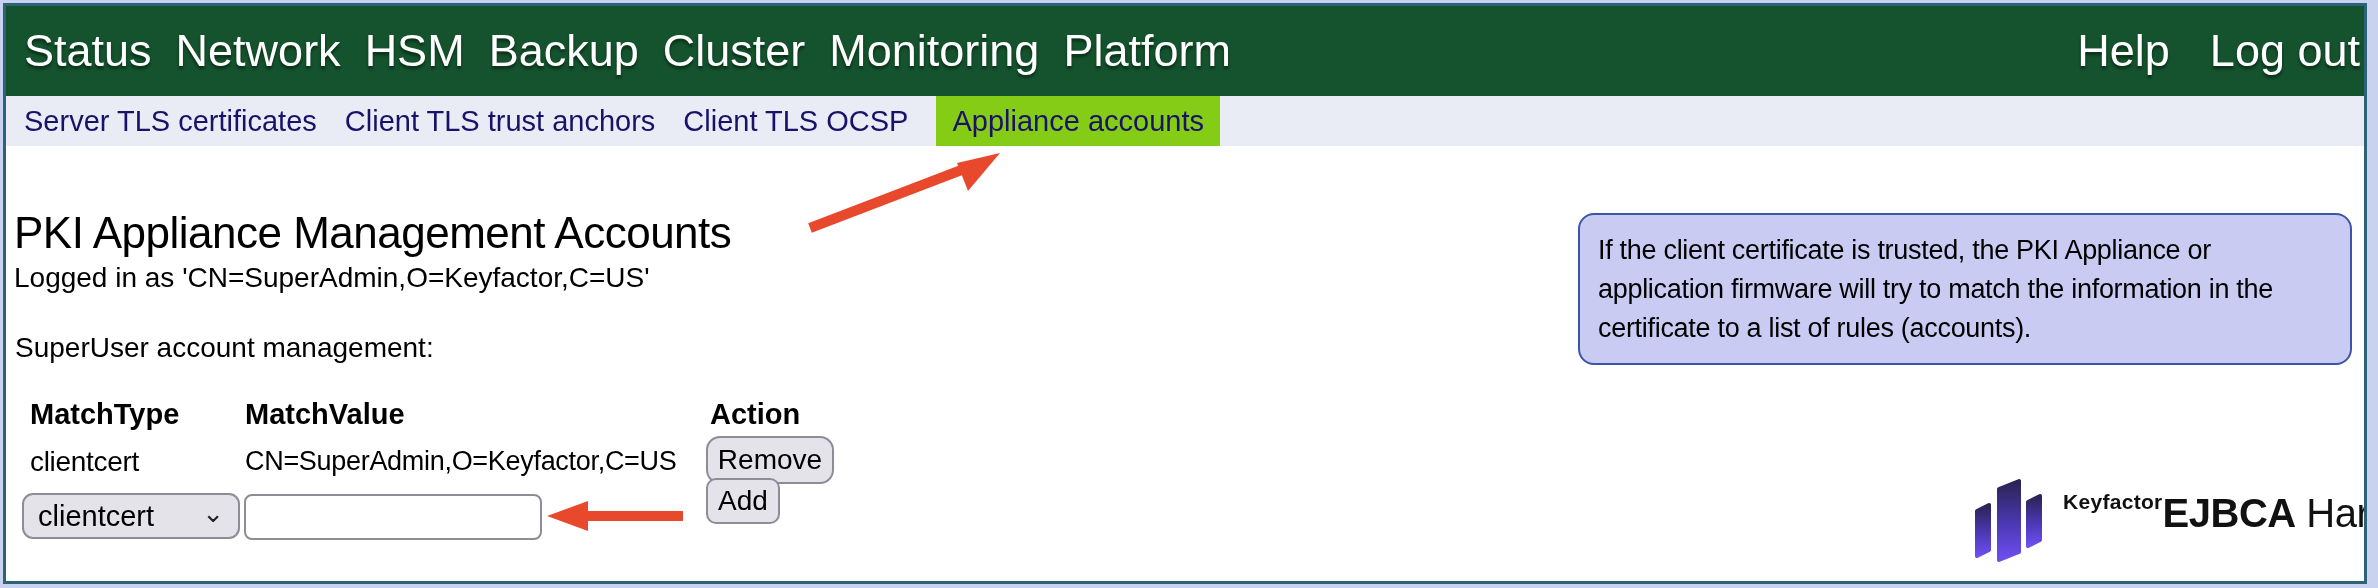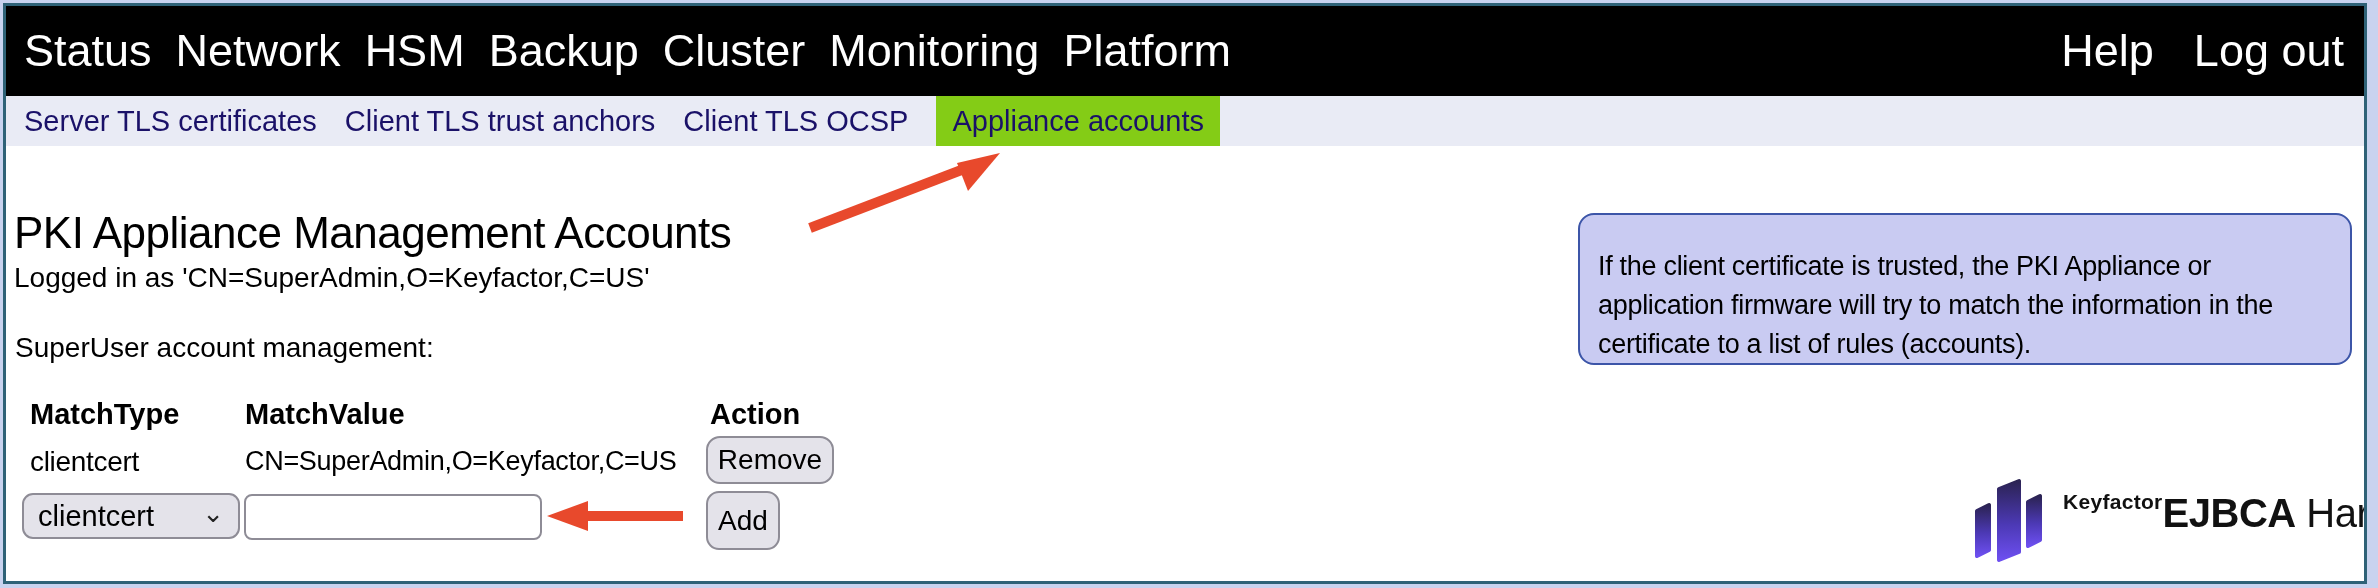--- a/index.html
+++ b/index.html
@@ -9,22 +9,22 @@
     font-family:"Liberation Sans", sans-serif;
     -webkit-font-smoothing:antialiased;
   }
   .window{
     position:absolute;left:3px;top:3px;right:11px;bottom:4px;
     border:3px solid #2e6277;background:#ffffff;overflow:hidden;
   }
   
   .topnav{
     position:absolute;left:0;top:0;right:0;height:90px;
-    background:#000000;display:flex;align-items:center;
-    padding:0 20px 0 18px;gap:24px;box-sizing:border-box;
+    background:#14532d;display:flex;align-items:center;
+    padding:0 4px 0 18px;gap:24px;box-sizing:border-box;
   }
   .nav-item{
     color:#fff;font-size:45px;white-space:nowrap;cursor:pointer;
     text-shadow:0 3px 3px rgba(0,0,0,.45);
   }
   .nav-item.active{
     align-self:flex-start;height:82px;padding:8px 17px 0 17px;
     display:flex;align-items:center;
     background:linear-gradient(180deg,#6a5fe2 0%,#4c41bc 55%,#372c91 100%);
     border-radius:0 0 3px 3px;
@@ -58,38 +58,38 @@
   .td{position:absolute;font-size:28px;color:#000;white-space:nowrap;letter-spacing:-0.3px;}
   .td.r1c1{left:24px;top:440px;}
   .td.r1c2{left:239px;top:440px;font-size:27px;}
   .btn{
     position:absolute;box-sizing:border-box;
     background:#e4e3ea;border:2px solid #8e8c96;border-radius:10px;
     font-family:"Liberation Sans",sans-serif;font-size:28px;color:#000;
     display:flex;align-items:center;justify-content:center;cursor:pointer;
   }
   .btn.remove{left:700px;top:430px;width:128px;height:48px;border-radius:14px;}
-  .btn.add{left:700px;top:485px;width:74px;height:59px;border-radius:13px;}
+  .btn.add{left:700px;top:472px;width:74px;height:46px;}
   .select{
     position:absolute;left:16px;top:487px;width:218px;height:46px;box-sizing:border-box;
     background:#e4e3ea;border:2px solid #8e8c96;border-radius:11px;
     display:flex;align-items:center;padding:0 14px;cursor:pointer;
   }
   .select .sel-text{font-size:29px;color:#000;}
   .select .chev{margin-left:auto;font-size:26px;color:#222;line-height:1;transform:translateY(-3px);}
   .text-input{
     position:absolute;left:238px;top:488px;width:298px;height:46px;box-sizing:border-box;
     background:#fff;border:2px solid #8e8c96;border-radius:8px;
     font-family:"Liberation Sans",sans-serif;font-size:28px;padding:0 10px;outline:none;
   }
   
   .info-box{
     position:absolute;left:1572px;top:207px;width:774px;height:152px;box-sizing:border-box;
     background:#c9cbf2;border:2px solid #3c55a8;border-radius:16px;
-    padding:32px 18px;color:#000;
+    padding:16px 18px;color:#000;
   }
   .info-line{font-size:27px;line-height:39px;letter-spacing:-0.3px;white-space:nowrap;}
   
   .logo{position:absolute;left:1965px;top:470px;display:flex;gap:16px;align-items:flex-start;}
   .logo-text{display:flex;flex-direction:row;padding-top:14px;}
   .logo-brand{font-size:21px;font-weight:bold;color:#111;letter-spacing:0.3px;}
   .logo-product{font-size:40px;color:#111;margin-top:1px;letter-spacing:-0.5px;white-space:nowrap;}
   .logo-product .b{font-weight:bold;}
   .logo-tag{font-size:17px;font-weight:bold;color:#111;text-align:right;margin-top:2px;}
   

